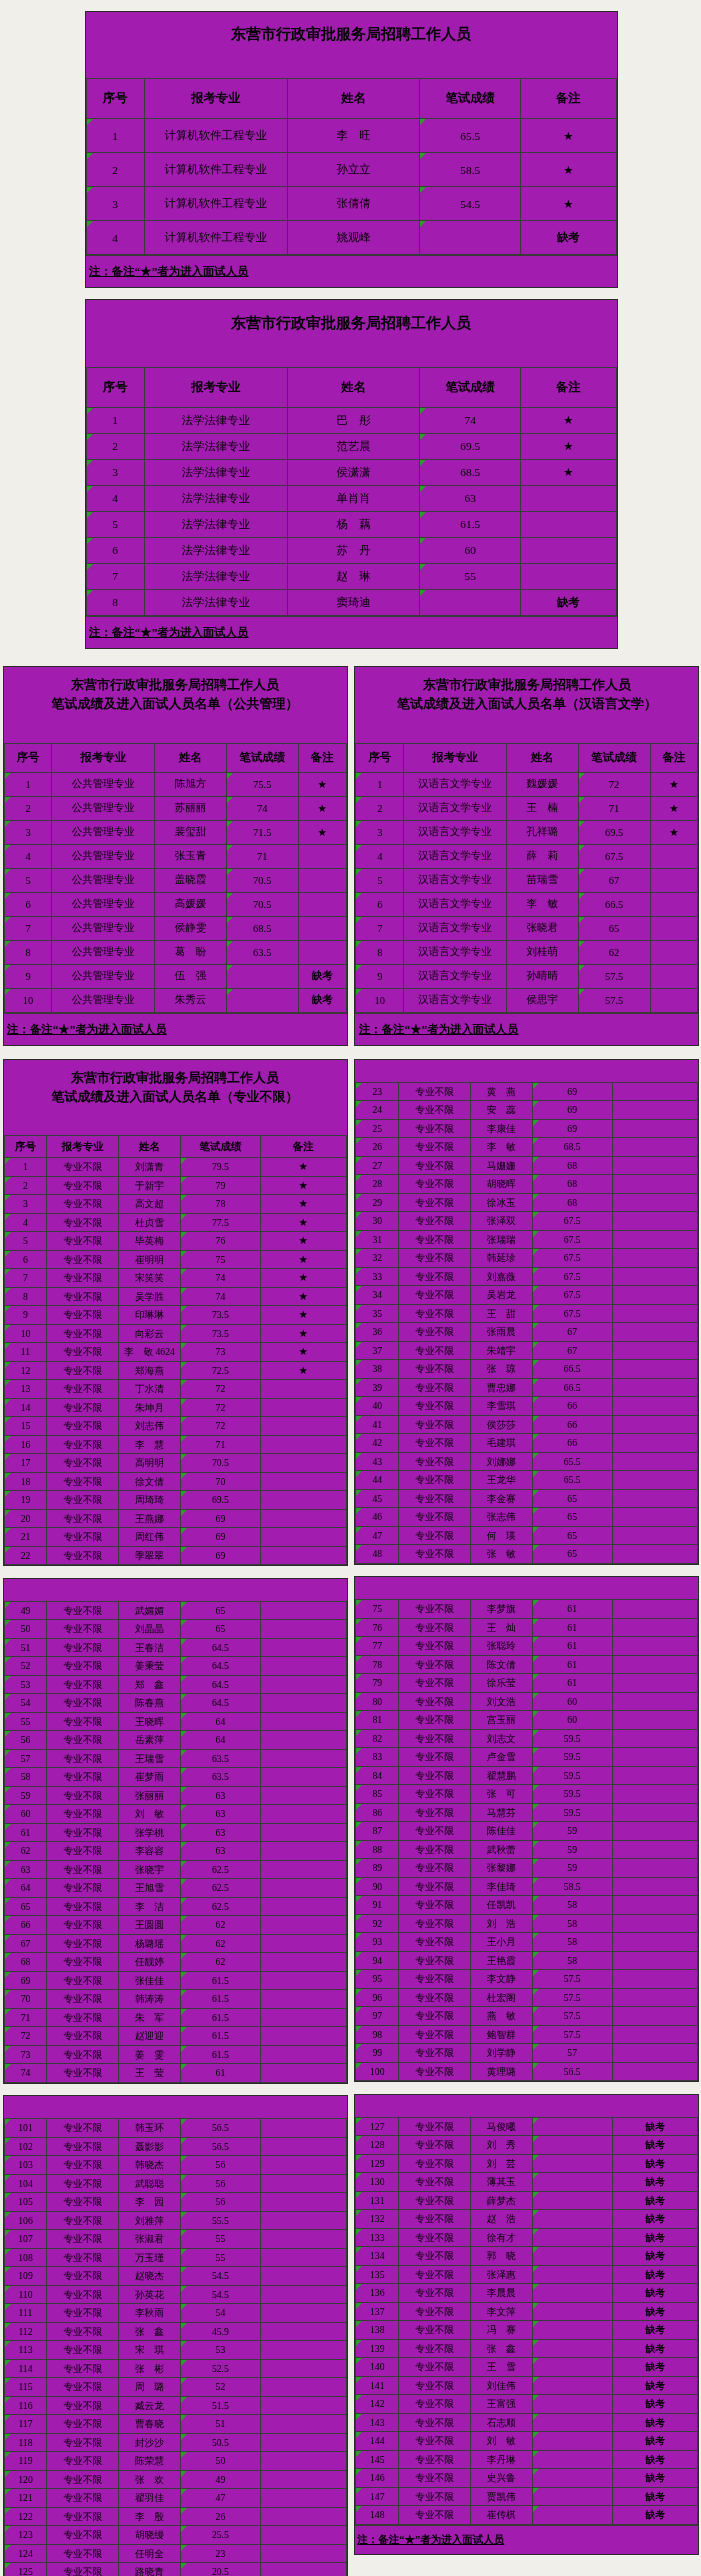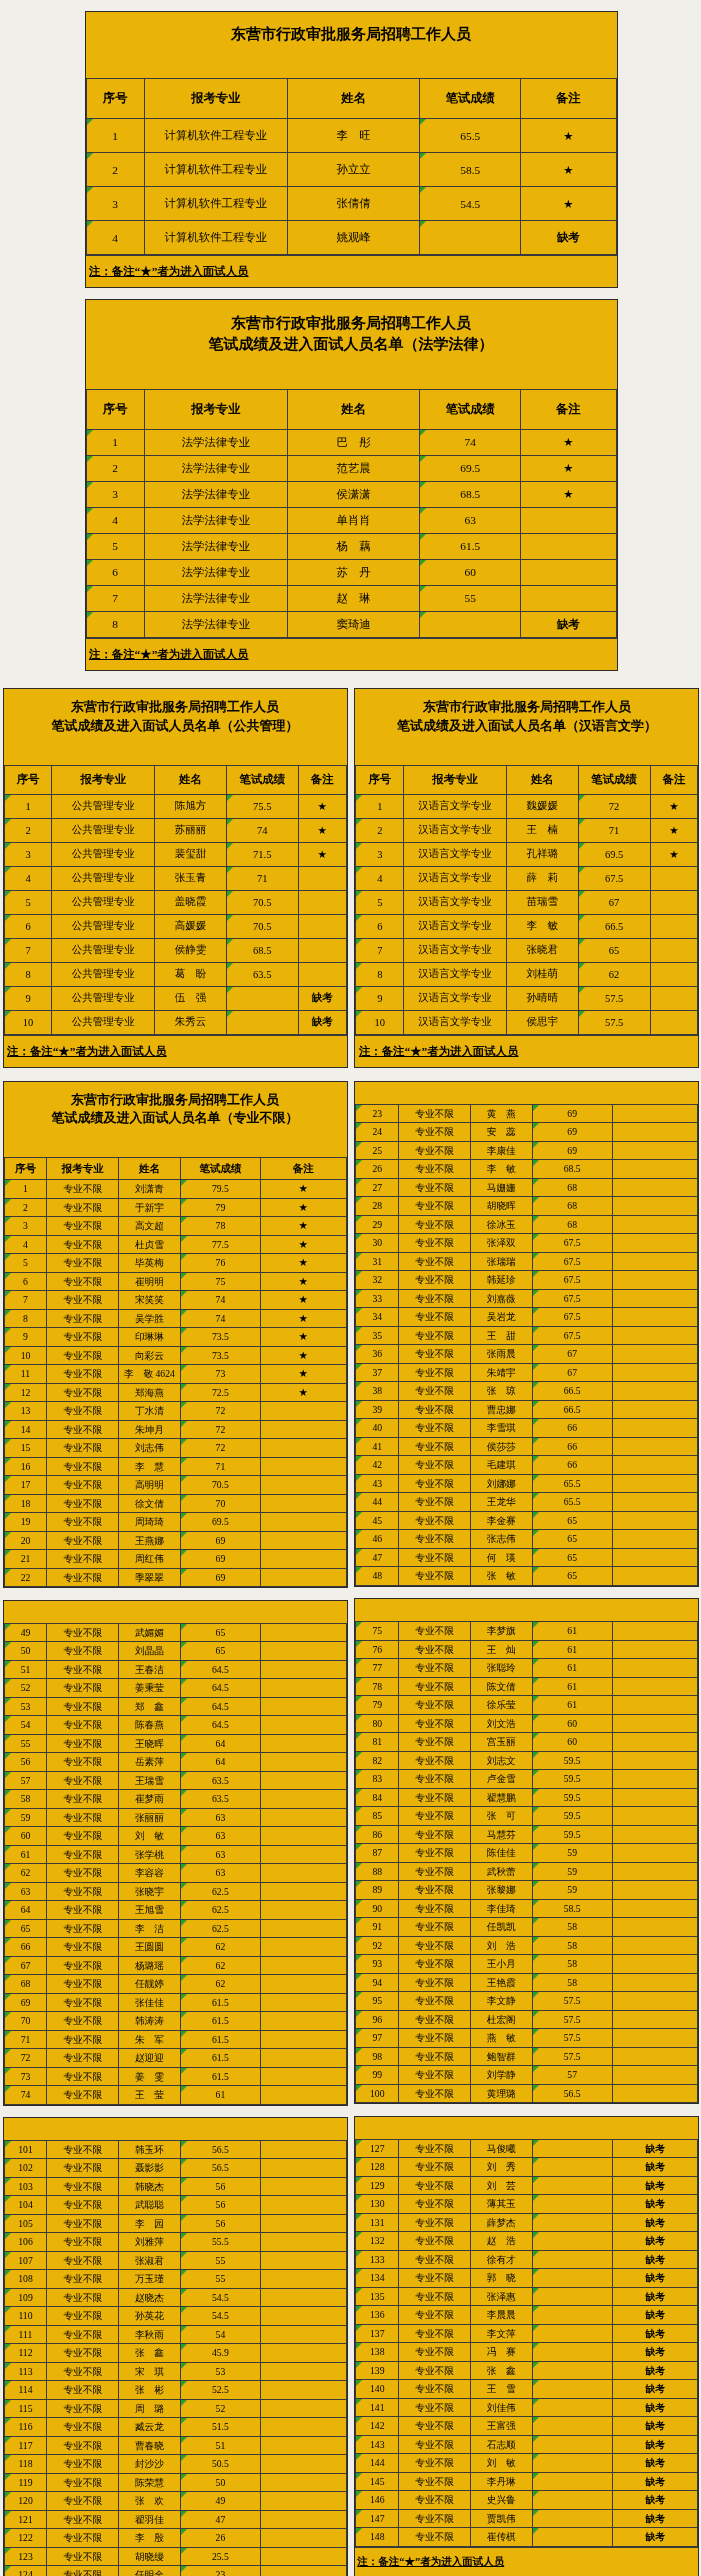--- a/index.html
+++ b/index.html
@@ -6,21 +6,21 @@
   body{
     width:702px;
     background:#f1efea;
     font-family:"Liberation Serif","DejaVu Serif",serif;
     color:#000;
   }
   .page{width:702px;padding:10.5px 0 16px 0;box-sizing:border-box;}
 
   
   .tbox{
-    background:#eab308;
+    background:#a21caf;
     border:1.8px solid #2b2b2b;
     box-sizing:border-box;
   }
   .w608{width:533px;margin:0 auto;}
   .ttl{font-weight:bold;text-align:center;line-height:1.45;}
   .big-ttl{font-size:15px;padding:12.3px 3.5px 10.5px 3.5px;}
   .mid-ttl{font-size:13px;padding:8.8px 1.8px 7px 1.8px;}
   table{border-collapse:collapse;width:100%;table-layout:fixed;margin-top:22px;}
   th,td{
     border:0.9px solid #3a3a3a;
@@ -139,21 +139,20 @@
             <td class="absent">缺考</td>
           </tr>
         </tbody>
     </table>
     <div class="note">注：备注“★”者为进入面试人员</div>
   </section>
 
   <section class="tbox w608 gap20">
     <div class="ttl big-ttl">
       <div>东营市行政审批服务局招聘工作人员</div>
-      <div>笔试成绩及进入面试人员名单（法学法律）</div>
     </div>
     <table class="t12 tB">
       <thead>
           <tr>
             <th>序号</th>
             <th>报考专业</th>
             <th>姓名</th>
             <th>笔试成绩</th>
             <th>备注</th>
           </tr>

